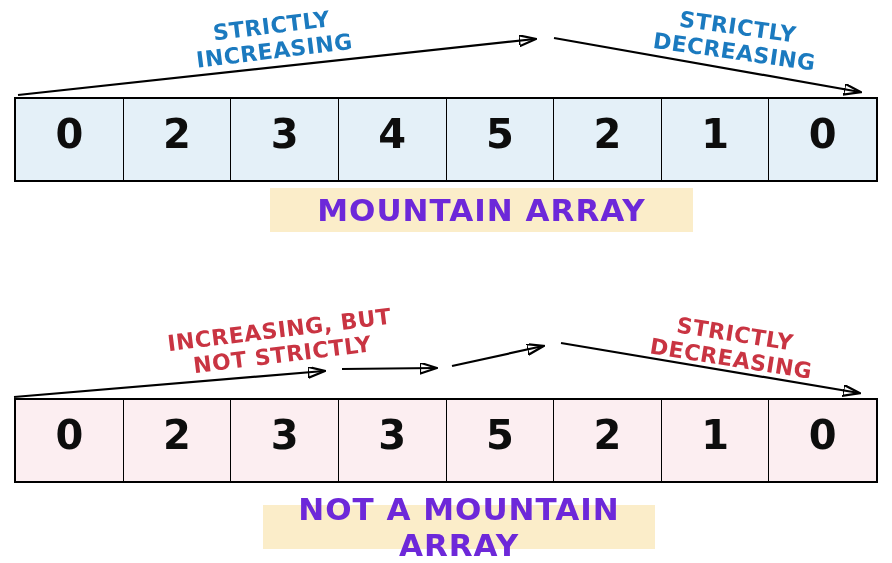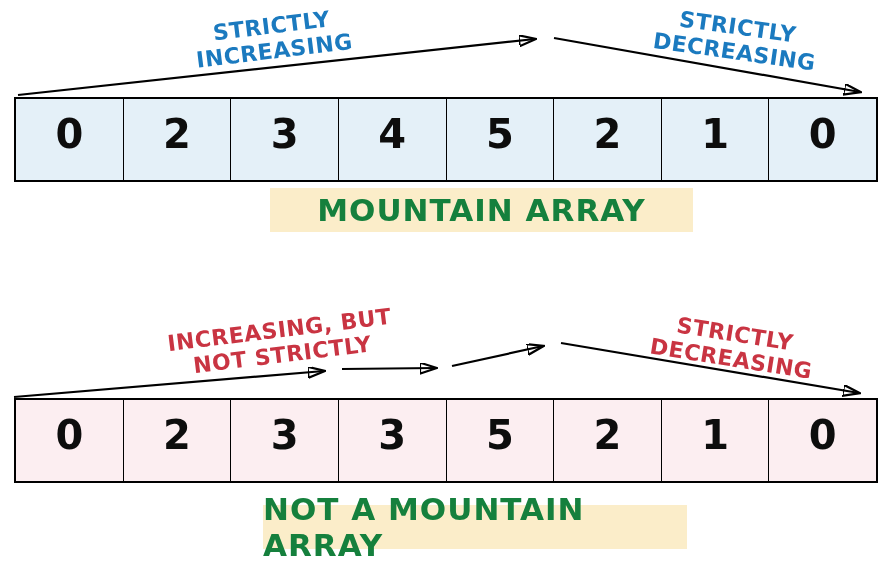--- a/index.html
+++ b/index.html
@@ -44,25 +44,26 @@
     box-sizing:border-box;
     font-size:40px;font-weight:bold;color:#0d0d0d;
     padding-bottom:12px;
   }
   .cell:last-child{border-right:none;}
 
   .caption{
     position:absolute;
     display:flex;align-items:center;justify-content:center;
     background:var(--label-bg,#fbedc9);
-    font-weight:bold;font-size:31px;letter-spacing:1px;color:#15803d;
+    font-weight:bold;font-size:31px;letter-spacing:1px;color:#6d28d9;
     box-sizing:border-box;
+    text-align:center;
   }
   .caption.top{left:270px;top:188px;width:423px;height:44px;}
-  .caption.bottom{left:263px;top:505px;width:424px;height:44px;}
+  .caption.bottom{left:263px;top:505px;width:392px;height:44px;}
 </style>
 </head>
 <body>
 
 <div class="canvas">
 
   <svg class="arrow-layer" viewBox="0 0 892 563" xmlns="http://www.w3.org/2000/svg">
     <defs>
       <marker id="ah" markerUnits="userSpaceOnUse" markerWidth="18" markerHeight="12" refX="16" refY="5.5" orient="auto">
         <path d="M0,0 L17,5.5 L0,11 Z" fill="#000" stroke="none"></path>

